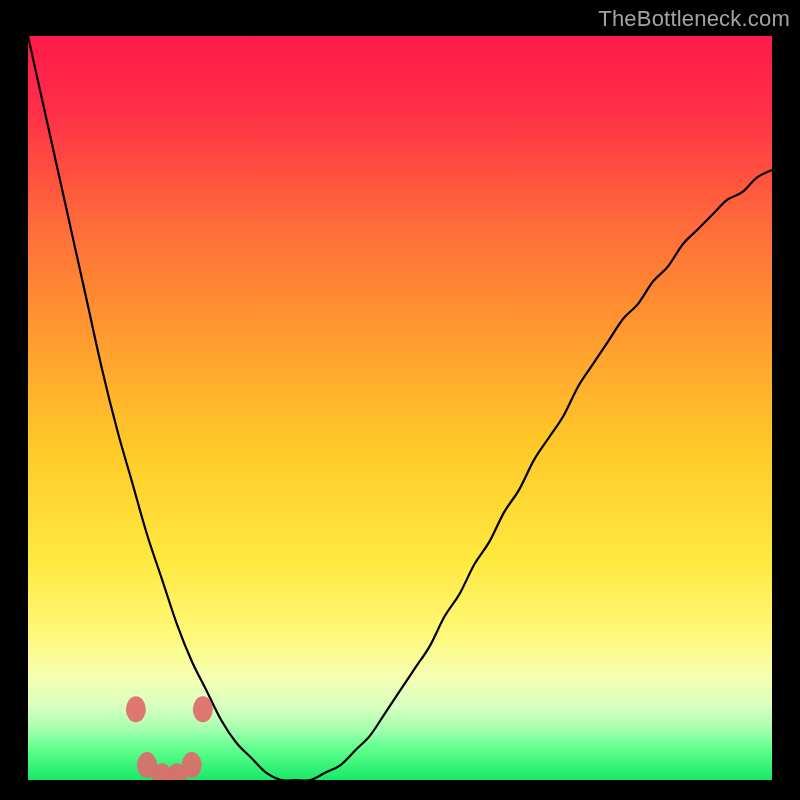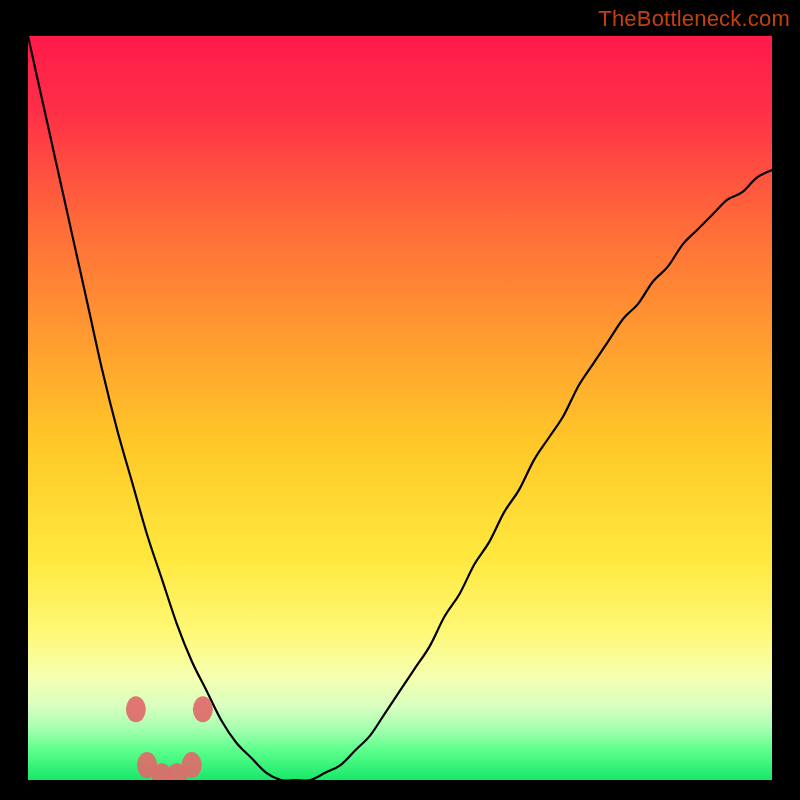--- a/index.html
+++ b/index.html
@@ -22,21 +22,21 @@
     left: 28px;
     top: 36px;
     width: 744px;
     height: 744px;
     overflow: hidden;
   }
   .watermark {
     position: absolute;
     top: 6px;
     right: 10px;
-    color: #c2410c;
+    color: #a3a3a3;
     font-size: 22px;
     font-weight: 500;
     letter-spacing: 0.2px;
     user-select: none;
   }
 </style>
 </head>
 <body>
 
 <div class="frame">

